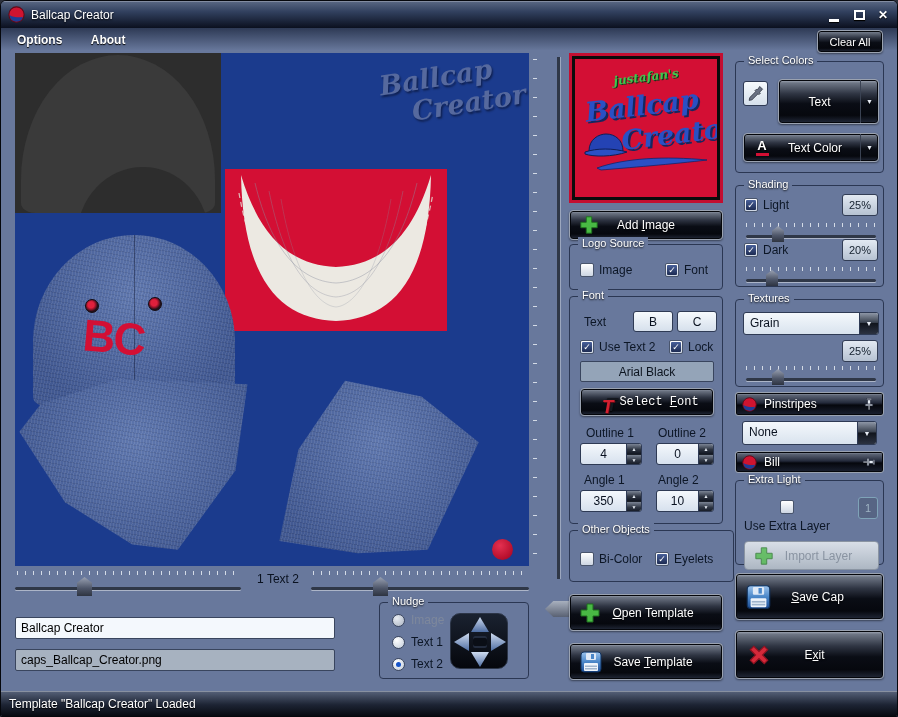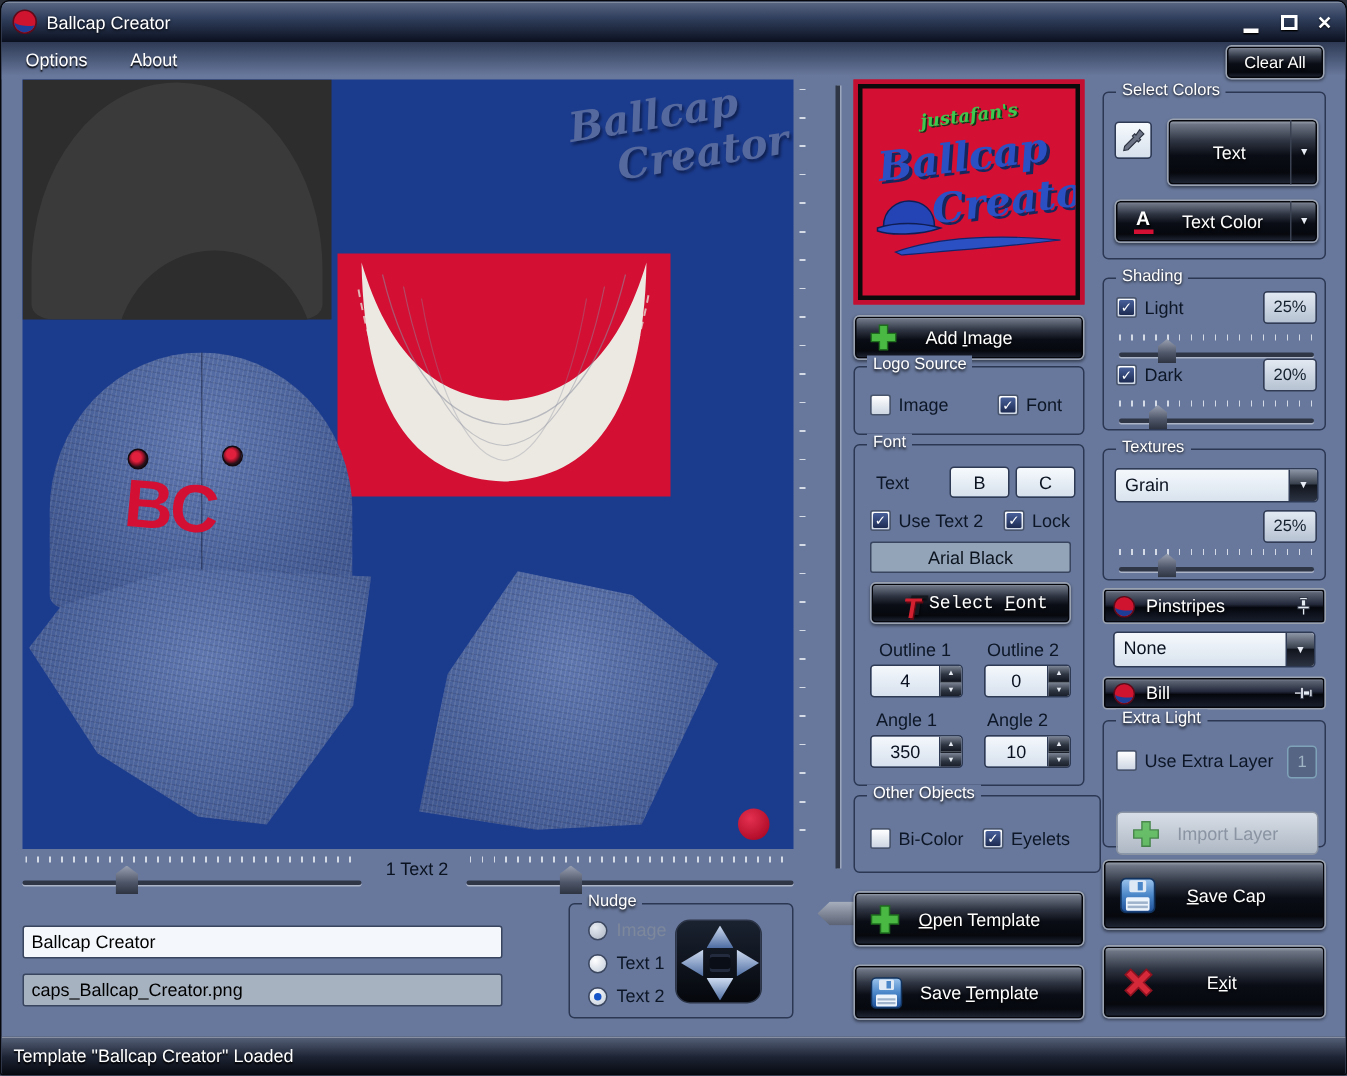--- a/index.html
+++ b/index.html
@@ -17,21 +17,21 @@
     display:flex; align-items:flex-end; justify-content:center; }
   .cap-btn-min{ left:824px; } .cap-btn-max{ left:849px; align-items:center;} .cap-btn-close{ left:873px; align-items:center;}
   .min-glyph{ width:10px; height:3px; background:#fff; box-shadow:0 1px 1px #000; }
   .max-glyph{ width:11px; height:10px; border:2px solid #fff; box-shadow:0 1px 1px #000; }
   .close-glyph{ color:#fff; font-size:12px; font-weight:bold; text-shadow:0 1px 1px #000; line-height:14px; }
 
   
   .menubar { position:absolute; left:0; top:27px; right:0; height:25px;
     background:linear-gradient(180deg,#2e3a55 0%,#68789c 90%); }
   .menu-item { display:inline-block; color:#fff; font-size:12px; padding:5px 12px 0 12px;
-    text-shadow:0 1px 1px #000; }
+    text-shadow:0 1px 1px #000;font-weight:bold; }
 
   
   .dark-btn { background:linear-gradient(180deg,#aab1bd 0%,#6d7584 7%,#2f3543 32%,#0a0d15 55%,#06080e 82%,#222939 100%);
     border:1px solid #9aa2b0; border-radius:4px;
     box-shadow:inset 0 0 0 1px #04060b, 0 1px 2px rgba(0,0,0,.45);
     color:#fff; text-shadow:0 1px 2px #000; display:flex; align-items:center; justify-content:center;
     font-size:12px; position:absolute; }
   .dark-btn .acc-key { text-decoration:underline; }
   .btn-ico-left { position:absolute; left:9px; top:50%; transform:translateY(-50%); display:flex; }
 
@@ -499,21 +499,21 @@
             <rect x="4.6" y="2.4" width="2.8" height="4.2"></rect>
             <rect x="2.2" y="6.6" width="7.6" height="1.8"></rect>
             <rect x="5.6" y="8.4" width="0.9" height="3.8" stroke="none"></rect>
           </g>
         </svg>
     </span>
   </div>
 
   <div class="group" style="left:734px;top:479px;width:149px;height:85px;">
     <span class="legend">Extra Light</span>
-    <span class="cb" style="left:8px;top:19px;">
+    <span class="cb" style="left:8px;top:19px;flex-direction:column;">
       <span class="cb-box"></span>
       <span class="cb-label">Use Extra Layer</span>
     </span>
     <div class="valbox disabled" style="left:122px;top:16px;width:20px;height:22px;">1</div>
     <div class="dark-btn disabled-btn" style="left:8px;top:60px;width:135px;height:29px;">
       <span class="btn-ico-left" style="opacity:.75;">
         <svg width="20" height="20" viewBox="0 0 22 22">
             <path d="M8,2 h6 v6 h6 v6 h-6 v6 h-6 v-6 h-6 v-6 h6 z" fill="#49b944" stroke="#1e6e1e"></path>
           </svg>
       </span>

